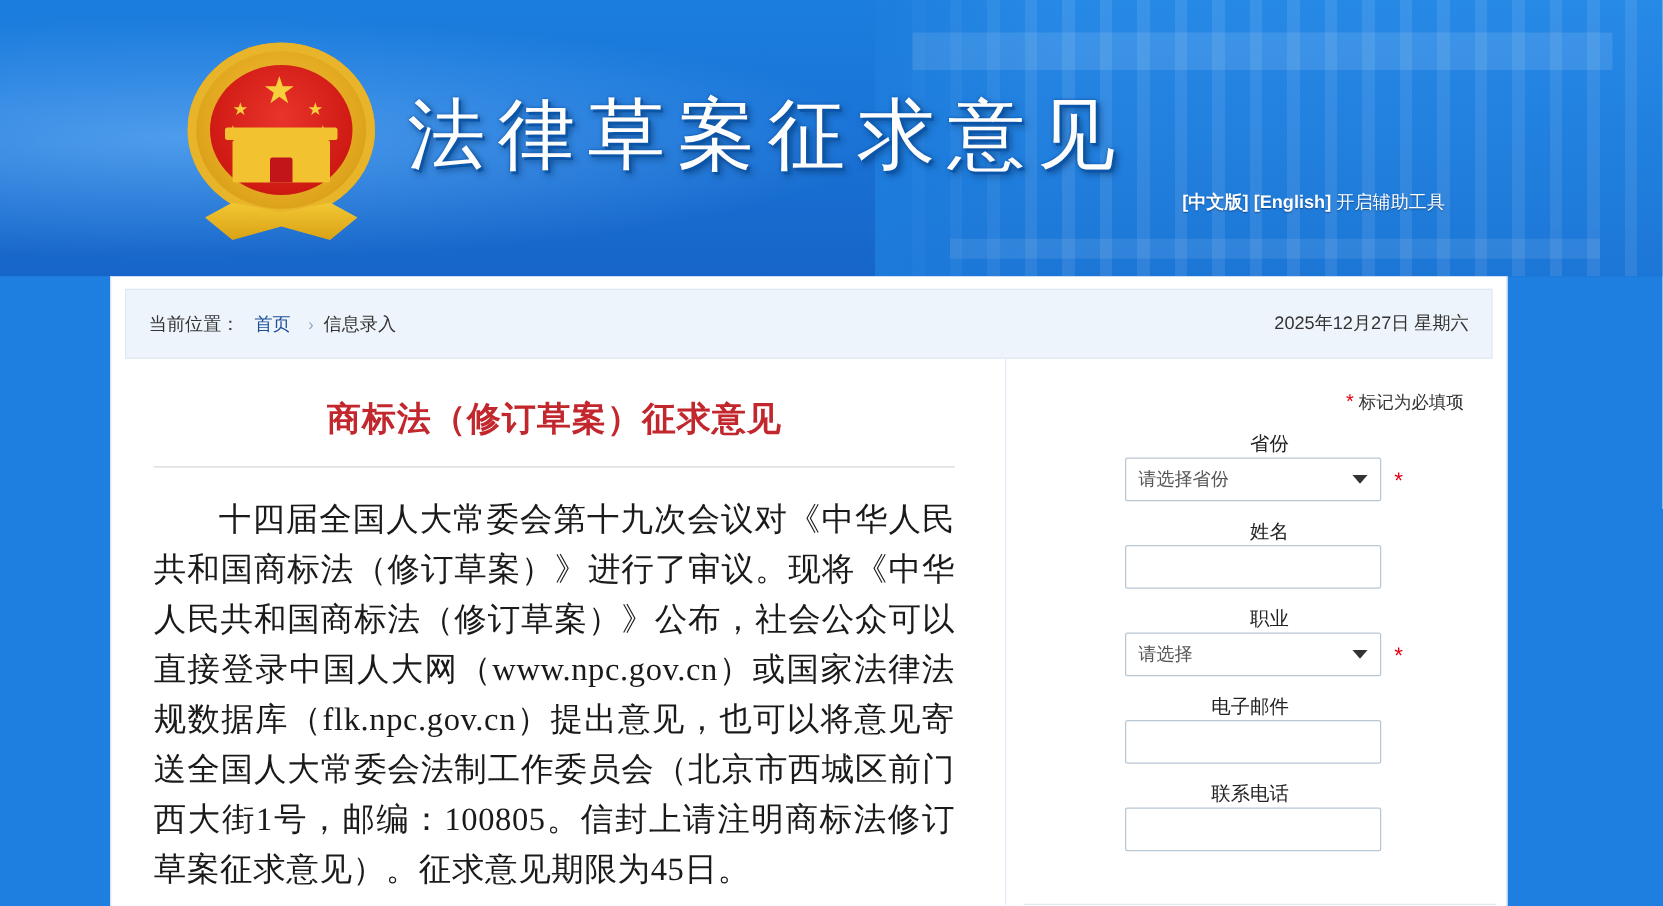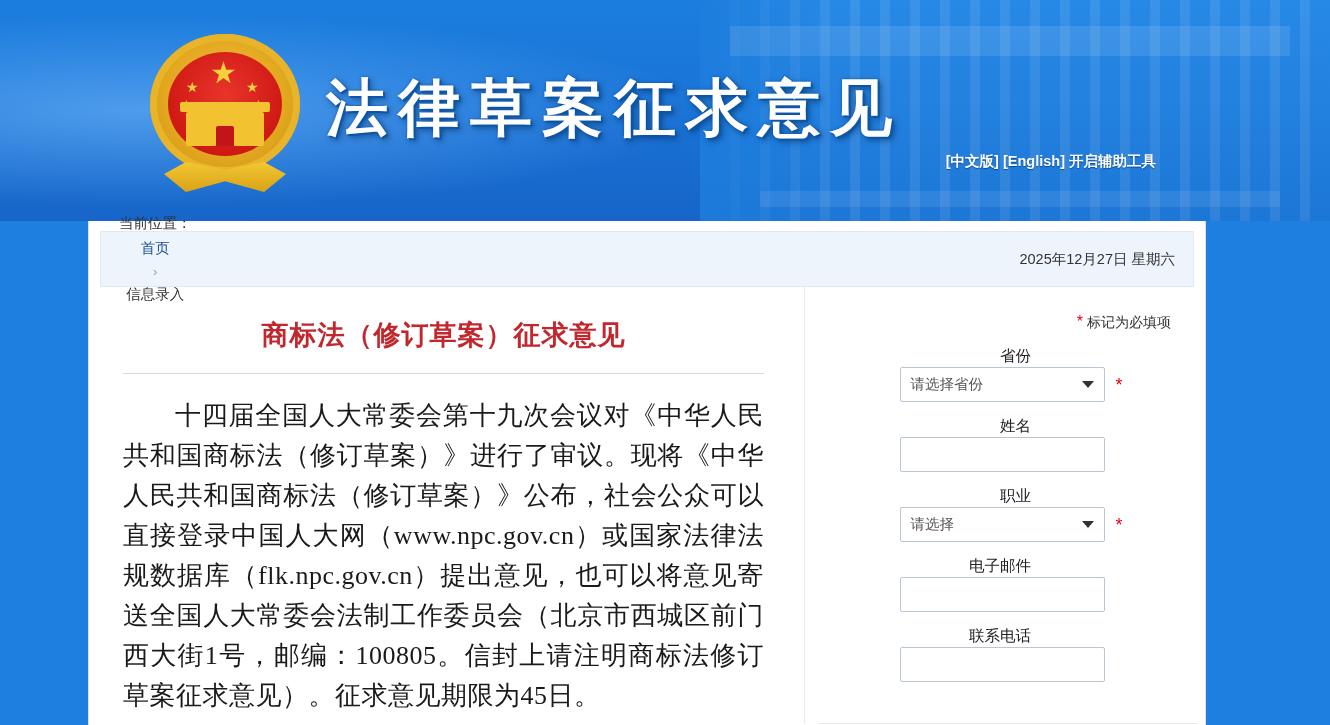--- a/index.html
+++ b/index.html
@@ -105,21 +105,21 @@
     left: 14px; top: 136px;
     width: 122px; height: 30px;
     background: linear-gradient(180deg, #f3c733, #d9a216);
     clip-path: polygon(0% 40%, 18% 0%, 50% 26%, 82% 0%, 100% 40%, 82% 100%, 50% 64%, 18% 100%);
   }
 
   .banner-title {
     position: absolute;
     left: 326px; top: 66px;
     font-family: "Liberation Serif", serif;
-    font-weight: bold;
+    font-weight: normal;
     font-size: 62px;
     letter-spacing: 10px;
     color: #fdfdfd;
     text-shadow:
       0 0 2px #0a4fa0,
       2px 2px 0 #0c57aa,
       3px 3px 6px rgba(3,40,85,.65);
     white-space: nowrap;
   }
   .site-brand {
@@ -146,21 +146,21 @@
   .banner-links {
     position: absolute;
     right: 174px; top: 152px;
     font-size: 14.5px;
     color: #ffffff;
     font-weight: bold;
     white-space: nowrap;
     text-shadow: 0 1px 1px rgba(0,40,90,.6);
   }
   .banner-links a { color: #ffffff; text-decoration: none; }
-  .banner-links .plain { font-weight: bold; }
+  .banner-links .plain { font-weight: normal; }
 
   
   .page {
     position: absolute;
     left: 88px; top: 221px;
     width: 1118px;
     height: 504px;
     background: #ffffff;
     border-left: 1px solid #d5e2ef;
     border-right: 1px solid #d5e2ef;
@@ -170,21 +170,21 @@
     height: 56px;
     margin: 10px 11px 0 11px;
     background: #eef4fb;
     border: 1px solid #dfe9f4;
     display: flex;
     align-items: center;
     padding: 0 18px;
     font-size: 14.5px;
     color: #333;
   }
-  .crumb-left { display: flex; align-items: center; gap: 6px; flex-direction: column; }
+  .crumb-left { display: flex; align-items: center; gap: 6px; }
   .crumb-label { color: #333; }
   .crumb-link { color: #1a4f96; text-decoration: none; padding: 0 6px; }
   .crumb-sep { color: #8aa4c2; font-size: 13px; margin: 0 2px; }
   .crumb-current { color: #333; }
   .crumb-date {
     position: absolute;
     right: 18px; top: 50%;
     transform: translateY(-50%);
     font-size: 14.5px;
     color: #333;

